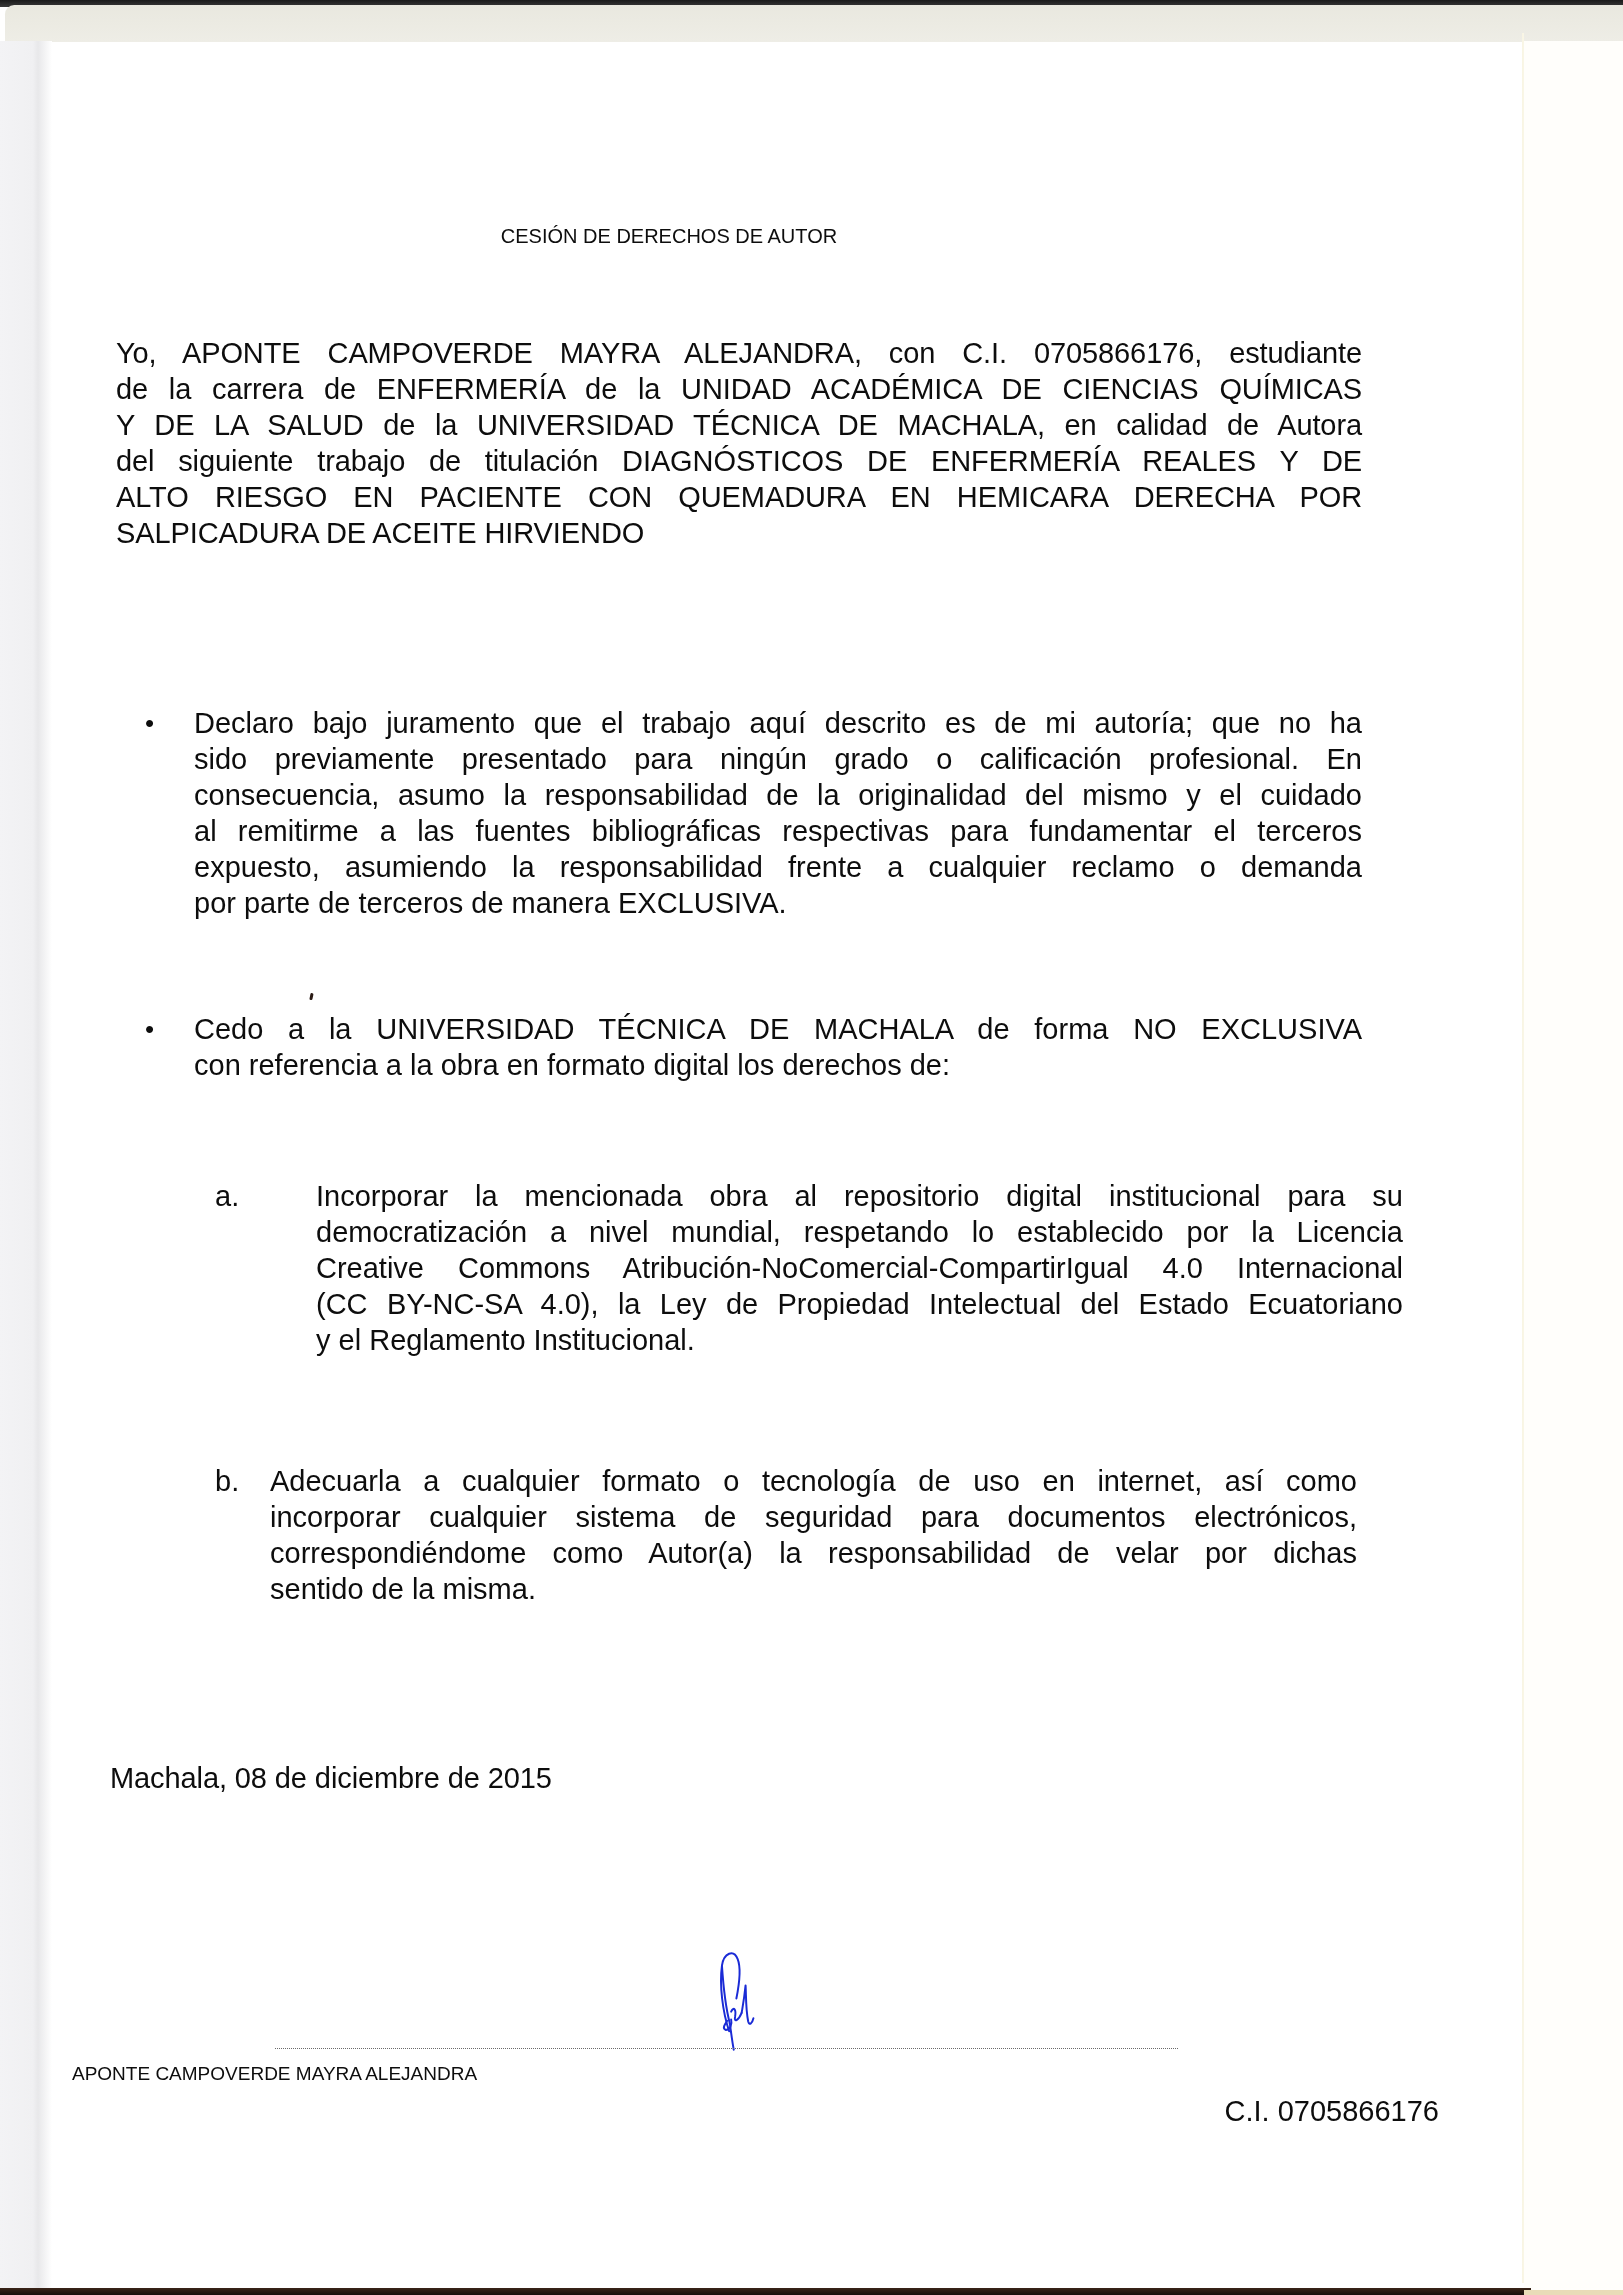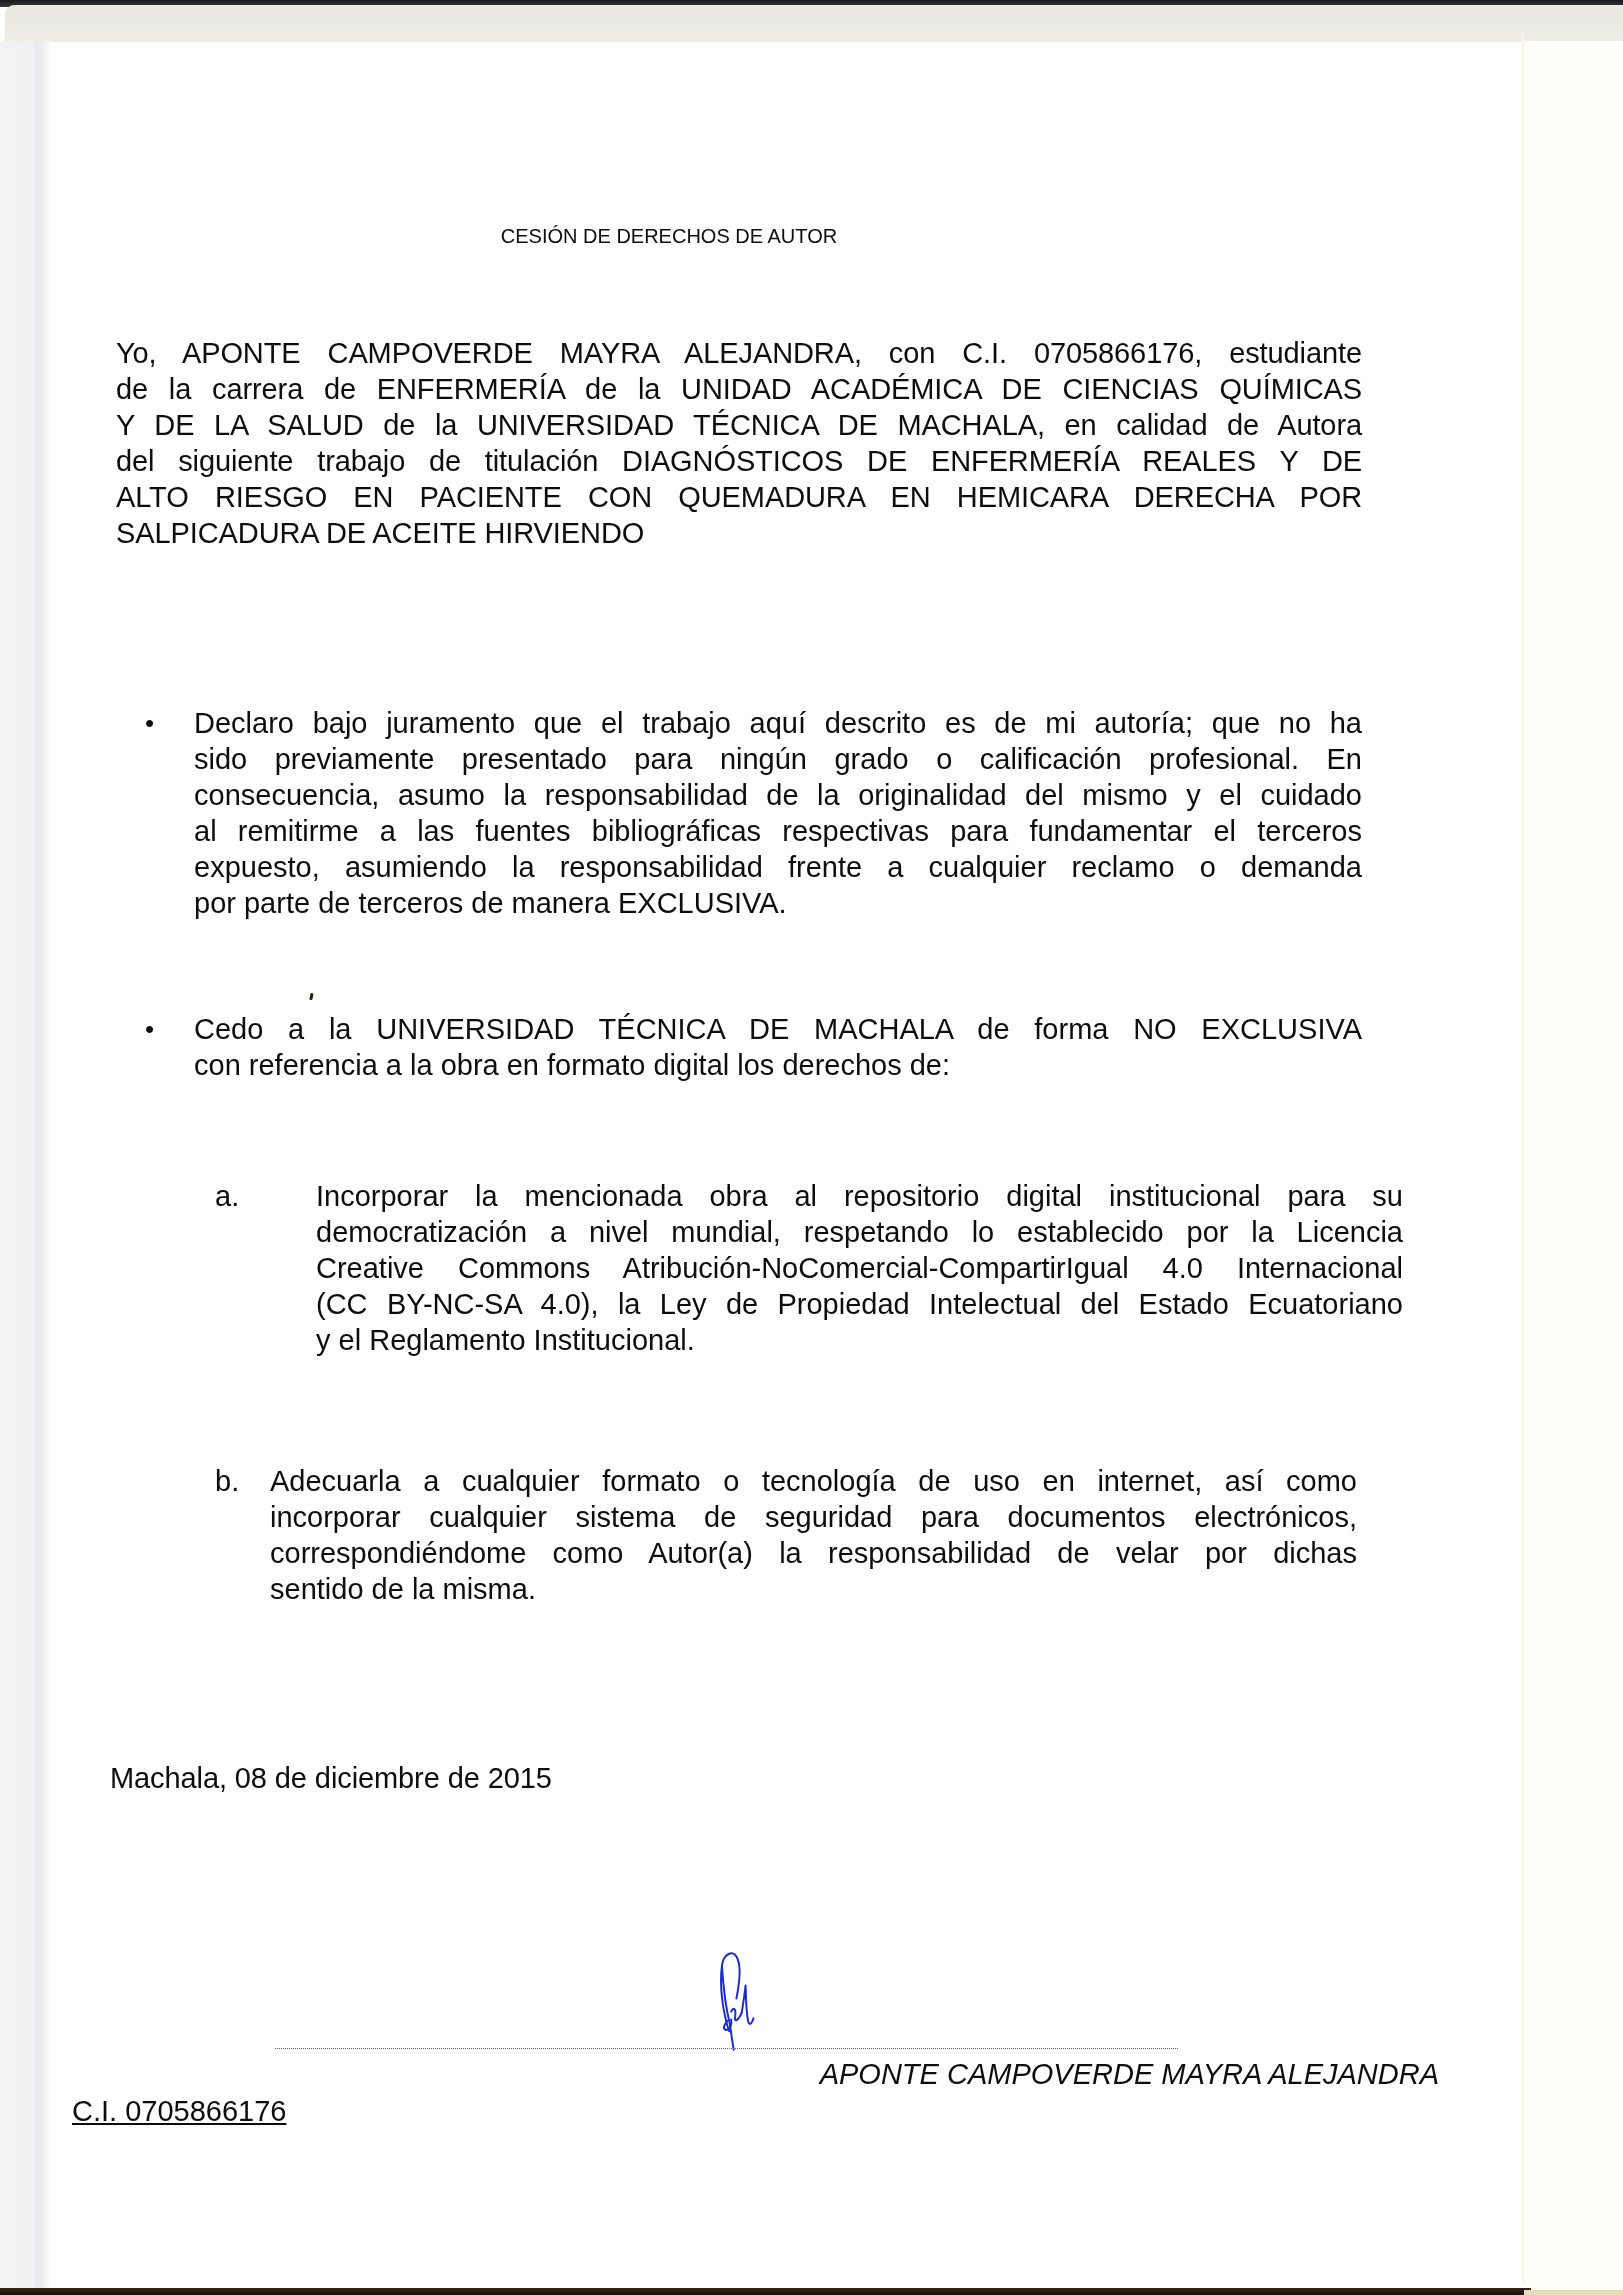--- a/index.html
+++ b/index.html
@@ -106,27 +106,27 @@
     }
     .sig-area {
       position: absolute; left: 693px; top: 1946px; width: 92px; height: 105px;
     }
     .sig-line {
       position: absolute; left: 275px; top: 2048px; width: 903px; height: 0;
       border-top: 1.3px dotted #6a6a6a;
     }
     .signer-name {
       position: absolute; left: 0; width: 1439px; top: 2056px;
-      text-align: right;
-      font-size: 29px; line-height: 36px; font-style: italic;
+      text-align: left;
+      font-size: 19px; line-height: 36px;
     }
     .signer-id {
       position: absolute; left: 0; width: 1439px; top: 2093px;
-      text-align: left;
-      font-size: 29px; line-height: 36px; text-decoration: underline;
+      text-align: right;
+      font-size: 29px; line-height: 36px;
     }
     .speck {
       position: absolute; width: 2.6px; height: 6.5px; background: #2a1a14;
       border-radius: 1.3px;
     }
   </style>
 </head>
 <body>
 
 <div class="scan-top-dark"></div>

